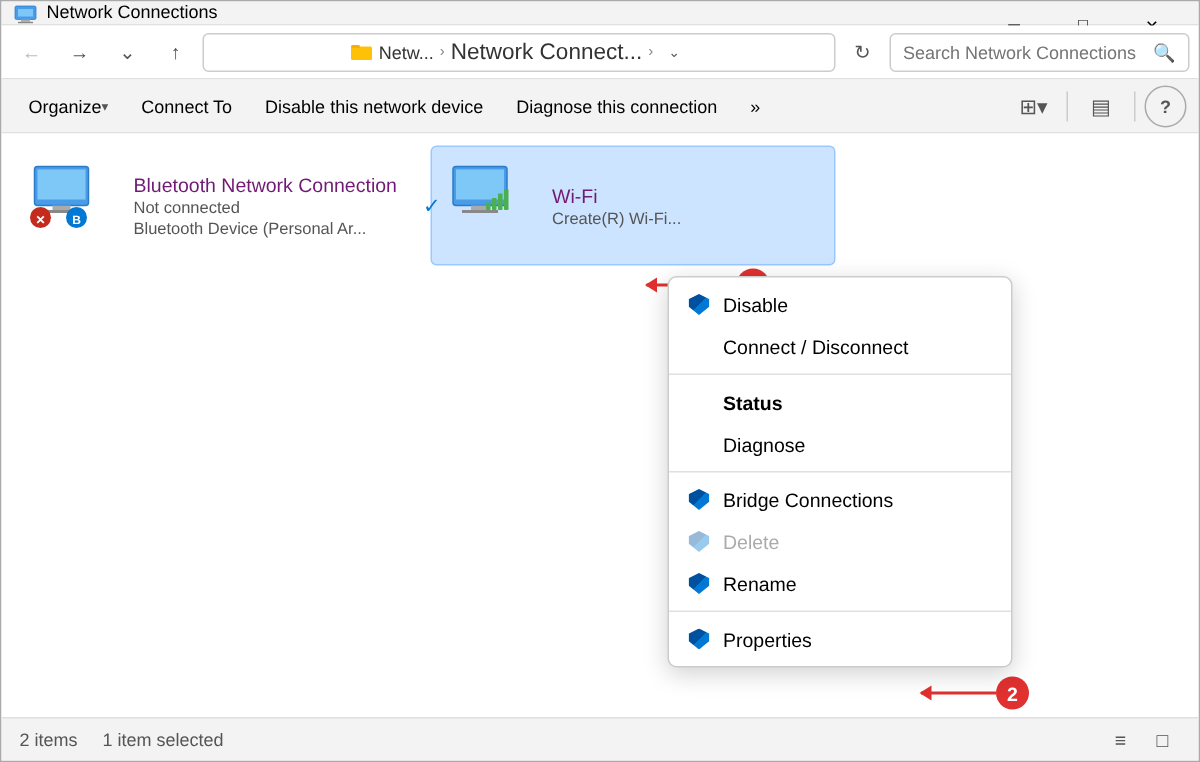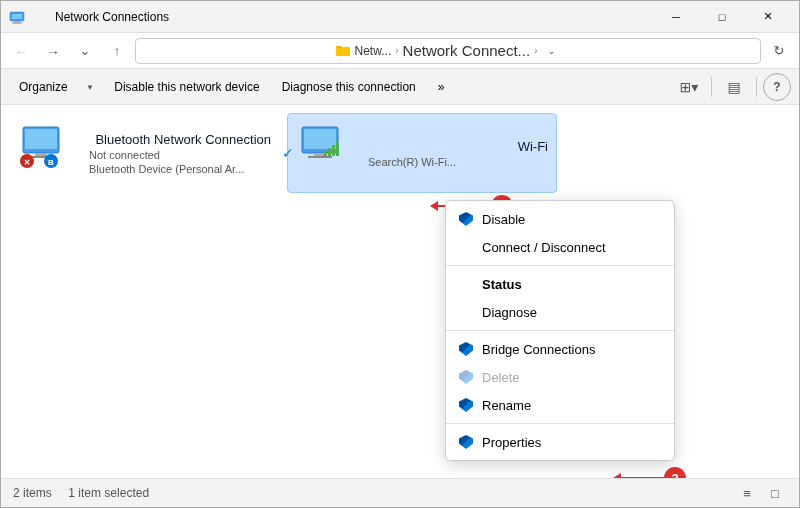--- a/index.html
+++ b/index.html
@@ -19,27 +19,25 @@
       height: 508px;
       background: #fff;
       border: 1px solid #aaa;
       display: flex;
       flex-direction: column;
       position: relative;
     }
 
     .title-bar {
       background: #f3f3f3;
-      height: 32px;
-      display: flex;
-      align-items: center;
+      height: 16px;
+      display: flex;
       padding: 0 8px;
       border-bottom: 1px solid #e0e0e0;
       user-select: none;
-      gap: 24px;
     }
 
     .title-bar-icon {
       width: 16px;
       height: 16px;
       margin-right: 6px;
       display: flex;
       align-items: center;
       justify-content: center;
     }
@@ -149,21 +147,21 @@
       height: 28px;
       padding: 0 10px;
       border: none;
       background: transparent;
       cursor: pointer;
       border-radius: 4px;
       font-size: 12px;
       color: #000;
       display: flex;
       align-items: center;
-      gap: 20px;
+      gap: 0;
       white-space: nowrap;
     }
 
     .toolbar-btn .dropdown-arrow { font-size: 9px; color: #555; }
 
     .toolbar-spacer { flex: 1; }
 
     .toolbar-view-btn {
       width: 32px;
       height: 28px;
@@ -227,21 +225,21 @@
 
     .network-item-icon {
       width: 64px;
       height: 64px;
       position: relative;
       margin-right: 8px;
       flex-shrink: 0;
     }
 
     .network-item-info { flex: 1; }
-    .network-item-name { font-size: 13px; font-weight: 400; color: #0f172a; text-align: right; }
+    .network-item-name { font-size: 13px; font-weight: 400; color: #701a75; }
     .network-item-status { font-size: 11px; color: #555; margin-top: 2px; }
     .network-item-adapter { font-size: 11px; color: #555; margin-top: 2px; }
 
     
     .status-bar {
       height: 24px;
       background: #f3f3f3;
       border-top: 1px solid #e0e0e0;
       display: flex;
       align-items: center;
@@ -383,26 +381,33 @@
         Netw...
       </span>
       <span class="breadcrumb-chevron">›</span>
       <span style="font-size:15px; color:#333;">Network Connect...</span>
       <span class="breadcrumb-chevron">›</span>
       <button class="nav-btn" style="width:20px;height:20px;font-size:9px;">⌄</button>
     </div>
 
     <button class="nav-btn">↻</button>
 
+    <div class="search-bar">
+      <input type="text" style="font-size: 12px; color: rgb(136, 136, 136); width: 140px;" placeholder="Search Network Connections">
+      <span class="search-icon">🔍</span>
+    </div>
   </div>
 
   <div class="toolbar">
     <button class="toolbar-btn">
       <span>Organize</span>
       <span class="dropdown-arrow">▾</span>
+    </button>
+    <button class="toolbar-btn">
+      <span>Connect To</span>
     </button>
     <button class="toolbar-btn">
       <span>Disable this network device</span>
     </button>
     <button class="toolbar-btn">
       <span>Diagnose this connection</span>
     </button>
     <button class="toolbar-btn">
       <span>»</span>
     </button>
@@ -450,21 +455,21 @@
           <rect x="12" y="35" width="24" height="2" fill="#888"></rect>
 
           <rect x="28" y="30" width="3" height="5" fill="#4caf50" rx="0.5"></rect>
           <rect x="32" y="27" width="3" height="8" fill="#4caf50" rx="0.5"></rect>
           <rect x="36" y="24" width="3" height="11" fill="#4caf50" rx="0.5"></rect>
           <rect x="40" y="21" width="3" height="14" fill="#4caf50" rx="0.5"></rect>
         </svg>
       </div>
       <div class="network-item-info">
         <div class="network-item-name">Wi-Fi</div>
-        <div class="network-item-adapter">Search(R) Wi-Fi...</div>
+        <div class="network-item-adapter">Create(R) Wi-Fi...</div>
       </div>
     </div>
 
     <div style="position:absolute; top:90px; left:430px; display:flex; align-items:center; gap:0;">
       <div style="width:60px; height:2px; background:#e03030; position:relative;">
         <div style="position:absolute; left:-1px; top:-4px; width:0; height:0; border-top:5px solid transparent; border-bottom:5px solid transparent; border-right:8px solid #e03030;"></div>
       </div>
       <div class="annotation-circle">1</div>
     </div>
 

